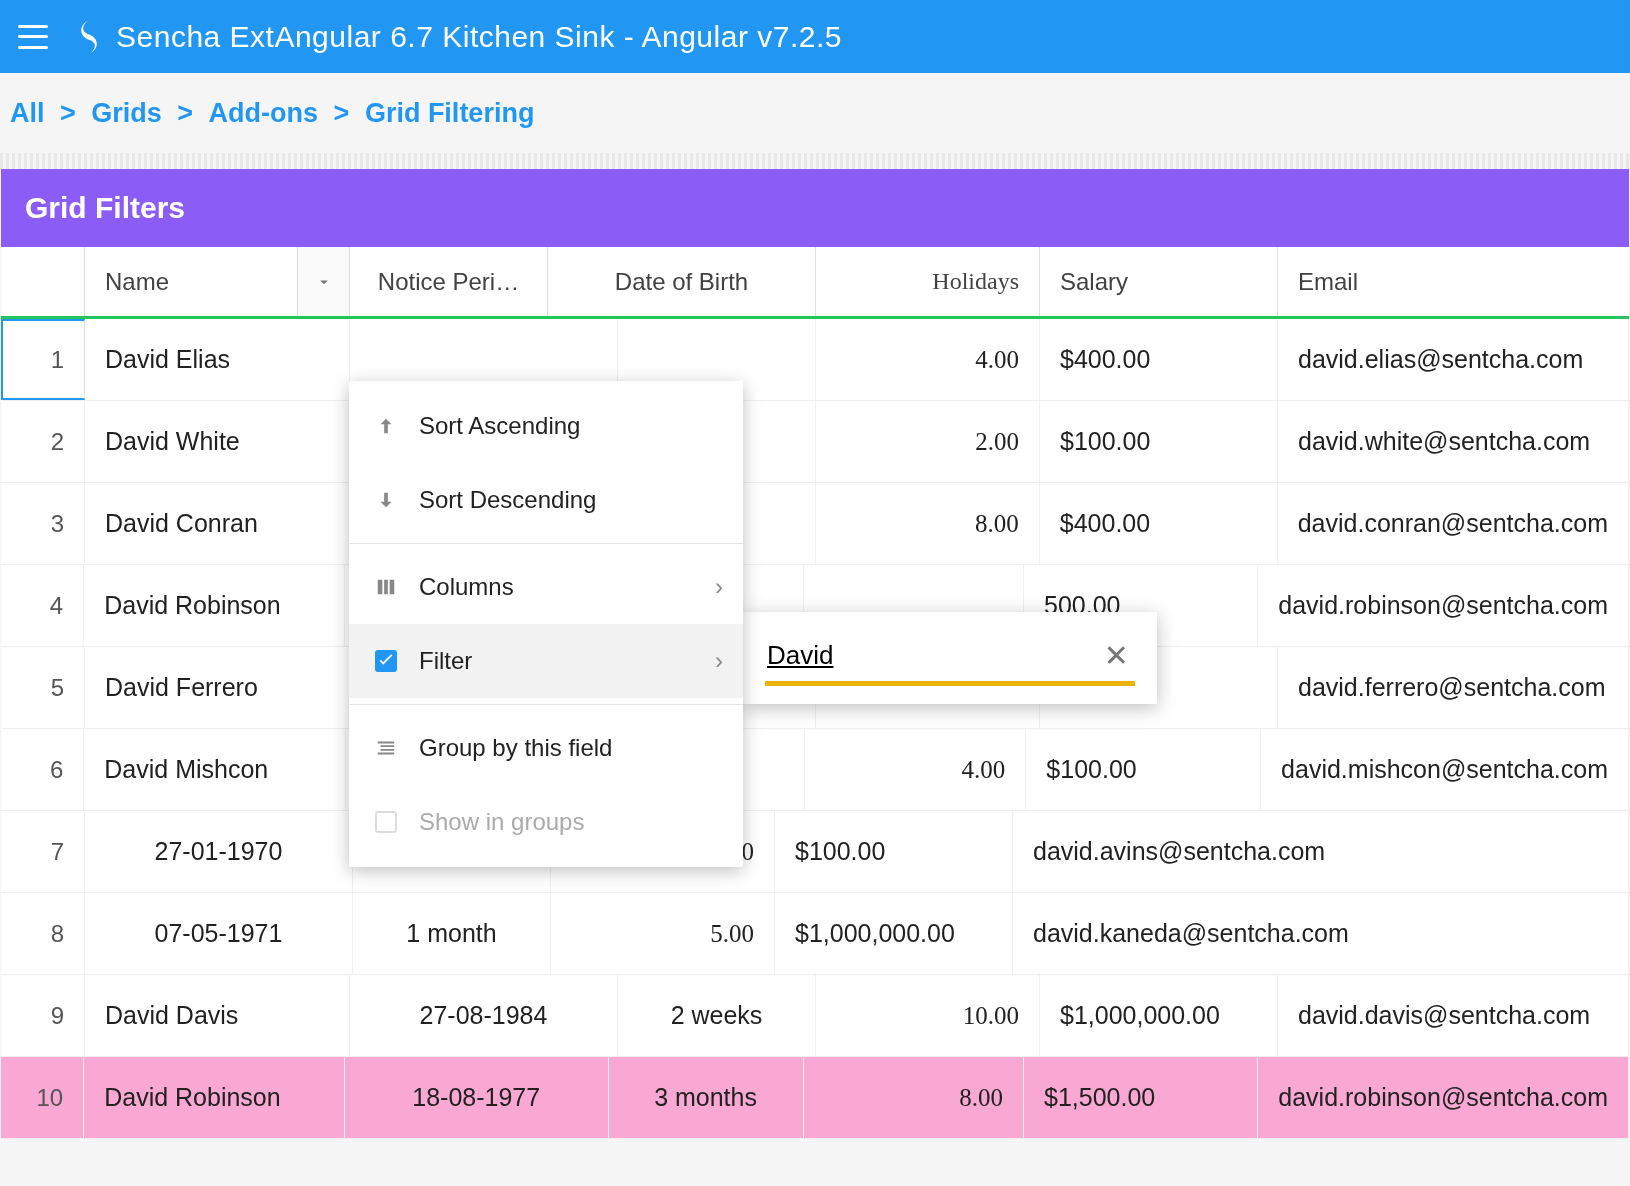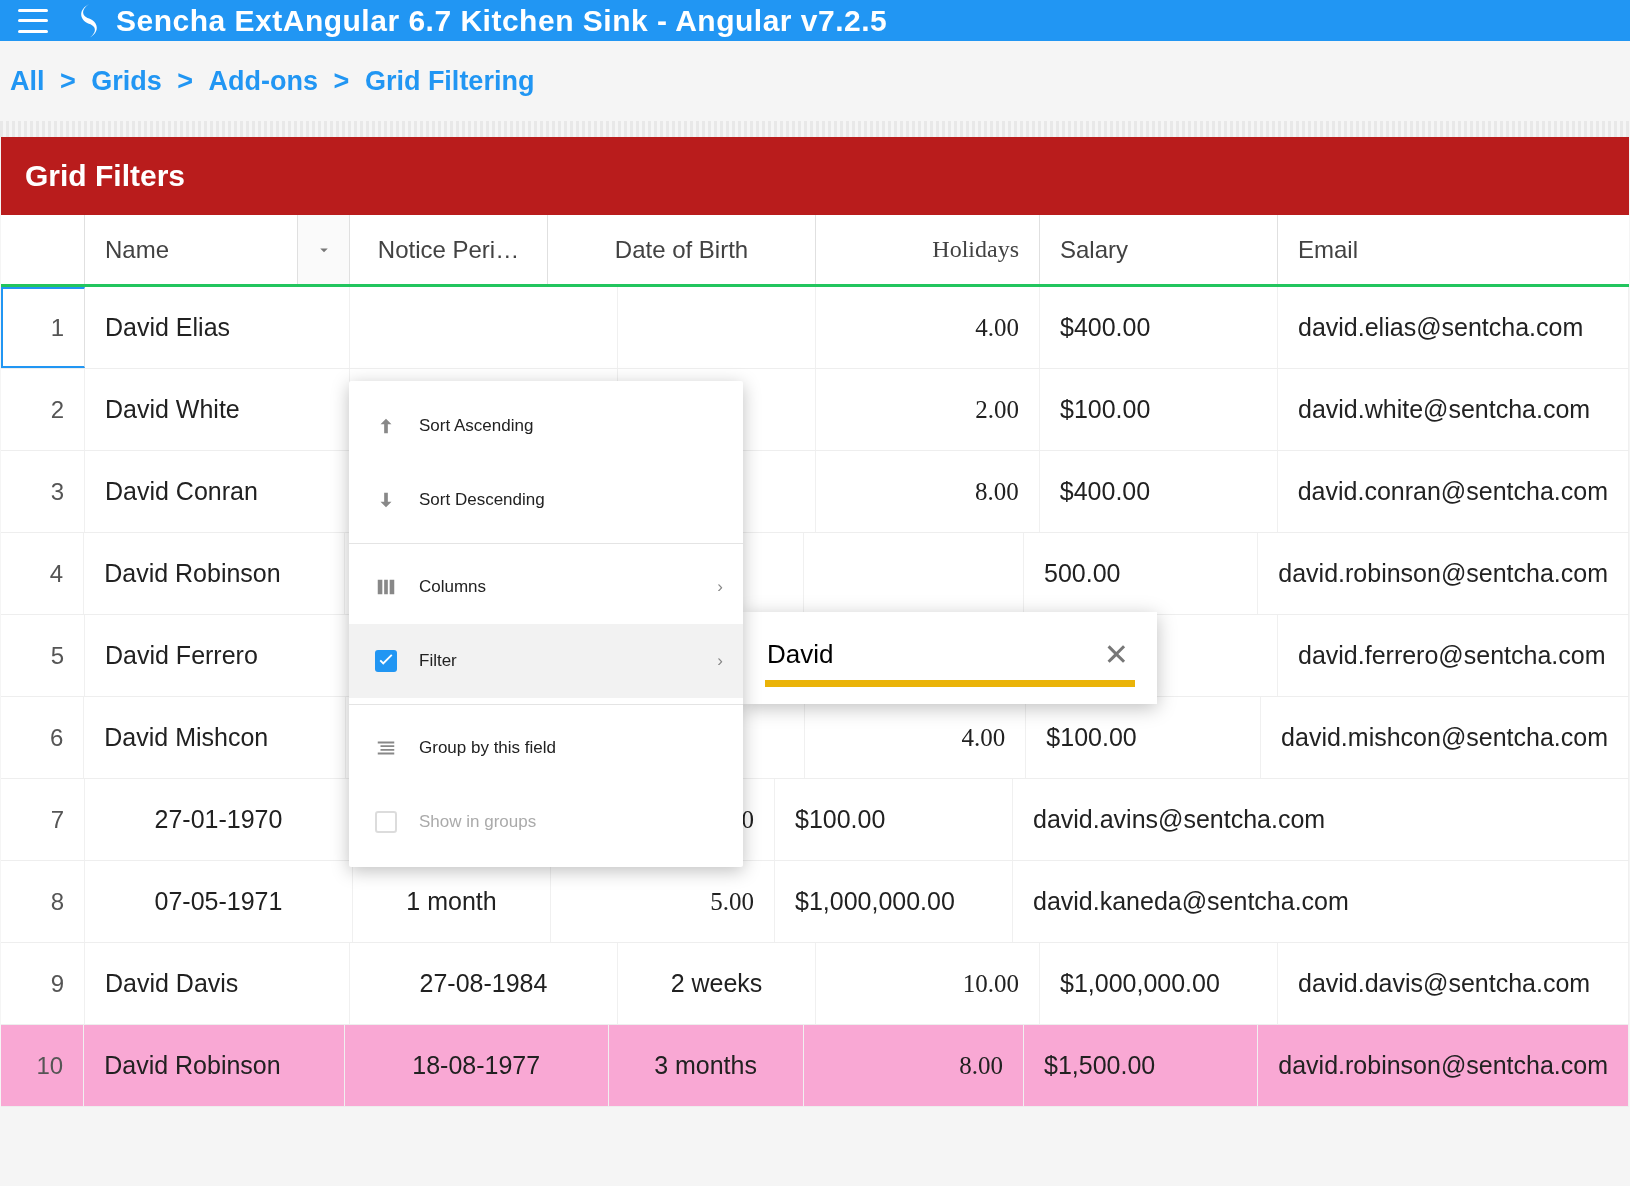--- a/index.html
+++ b/index.html
@@ -1,34 +1,34 @@
 <!DOCTYPE html>
 <html><head>
 <meta charset="utf-8">
 <style>
   * { box-sizing: border-box; margin: 0; padding: 0; }
   html, body { width: 1630px; height: 1186px; font-family: "Helvetica Neue", Arial, sans-serif; background: #f5f5f5; }
   .viewport { width: 1630px; height: 1186px; position: relative; overflow: hidden; }
 
   
-  .appbar { height: 41px; background: #2196f3; color: #fff; display: flex; align-items: center; padding: 0 18px; font-size: 30px; font-weight: 700; }
+  .appbar { height: 73px; background: #2196f3; color: #fff; display: flex; align-items: center; padding: 0 18px; font-size: 30px; font-weight: 400; }
   .hamburger { width: 30px; height: 24px; display: flex; flex-direction: column; justify-content: space-between; margin-right: 28px; cursor: pointer; }
   .hamburger span { height: 3px; background: #fff; border-radius: 2px; }
   .logo { width: 26px; height: 34px; margin-right: 14px; display:flex; align-items:center; justify-content:center;}
   .logo svg { width: 26px; height: 34px; fill: #fff; }
   .apptitle { letter-spacing: .5px; white-space: nowrap; overflow: hidden; text-overflow: ellipsis; }
 
   
   .breadbar { height: 80px; display: flex; align-items: center; padding: 0 8px; font-size: 27px; font-weight: 600; color: #2196f3; }
   .crumb { cursor: pointer; padding: 0 2px; }
   .crumb-sep { color: #2196f3; padding: 0 6px; font-weight: 700; }
 
   
   .panel { margin: 0 1px; }
-  .panel-header { height: 78px; background: #b91c1c; color: #fff; display: flex; align-items: center; padding: 8px 24px; font-size: 30px; font-weight: 600; }
+  .panel-header { height: 78px; background: #8b5cf6; color: #fff; display: flex; align-items: center; padding: 8px 24px; font-size: 30px; font-weight: 600; }
 
   
   .grid { background: #fff; }
   .grid-header-row { display: flex; height: 72px; border-bottom: 3px solid #22c55e; align-items: stretch; }
   .col { display: flex; align-items: center; padding: 0 20px; font-size: 24px; color: #424242; position: relative; border-right: 1px solid #e0e0e0; }
   .col:last-child { border-right: none; }
   .col.head { font-weight: 500; background:#fff; }
   .c0 { width: 84px;  justify-content:flex-end; }
   .c1 { width: 265px; }
   .c2 { width: 268px; justify-content:center; }
@@ -43,36 +43,36 @@
   .grid-body { }
   .row { display: flex; height: 82px; border-bottom: 1px solid #eee; align-items: stretch; background:#fff;}
   .row.selected .c0 { border:2px solid #2196f3; border-right:1px solid #e0e0e0; }
   .row.alt { background: #f9a8d4; }
   .row .col { border-right: 1px solid #f0f0f0; font-size: 25px; color:#212121; }
   .row .c0 { color:#555; font-size:24px;}
   .row .c6 { color:#222; }
 
   
   .ctxmenu { position: absolute; left: 349px; top: 381px; width: 394px; background:#fff; box-shadow: 0 4px 18px rgba(0,0,0,.25); border-radius: 2px; z-index: 10; padding: 8px 0;}
-  .ctxmenu .mi { height: 74px; display:flex; align-items:center; padding: 0 26px; font-size:17px; color:#222; cursor:pointer; position:relative;}
+  .ctxmenu .mi { height: 74px; display:flex; align-items:center; padding: 0 26px; font-size:24px; color:#222; cursor:pointer; position:relative;}
   .ctxmenu .mi .ico { width: 44px; display:flex; align-items:center; justify-content:flex-start; color:#888;}
   .ctxmenu .mi .ico svg { width:22px; height:22px; fill:#888;}
   .ctxmenu .mi.disabled { color:#aaa; }
   .ctxmenu .mi.disabled .ico svg, .ctxmenu .mi.disabled .ico .cbx { opacity:.5; }
   .ctxmenu .sep { height:1px; background:#e4e4e4; margin: 6px 0;}
   .ctxmenu .mi .chev { position:absolute; right:20px; color:#888; }
   .ctxmenu .mi.active { background:#f2f2f2; }
   .cbx { width:22px; height:22px; border-radius:3px; background:#2196f3; display:flex; align-items:center; justify-content:center;}
   .cbx svg { width:16px; height:16px; fill:#fff !important;}
   .cbx.empty { background:#fff; border:2px solid #bbb; }
 
   
   .flyout { position: absolute; left: 743px; top: 612px; width: 414px; height: 92px; background:#fff; box-shadow: 0 4px 18px rgba(0,0,0,.25); display:flex; align-items:center; padding: 0 22px; z-index: 9; }
   .flyout .inputwrap { flex:1; position:relative; }
-  .flyout input { width:100%; border:none; border-bottom:7px solid #eab308; font-size:26px; padding: 10px 44px 10px 2px; outline:none; background:transparent;}
+  .flyout input { width:100%; border:none; border-bottom:5px solid #eab308; font-size:26px; padding: 10px 44px 10px 2px; outline:none; background:transparent;text-decoration:underline;}
   .flyout .clearx { position:absolute; right: 6px; top: 8px; font-size:30px; color:#777; cursor:pointer; font-weight:300;}
   @keyframes blink { 50% { opacity: 0; } }
   .hatch { height: 16px; background: repeating-linear-gradient(90deg,#e8e8e8 0 3px,transparent 3px 6px); }
 </style>
 </head>
 <body>
 
 <div class="viewport">
 
   <div class="appbar">

